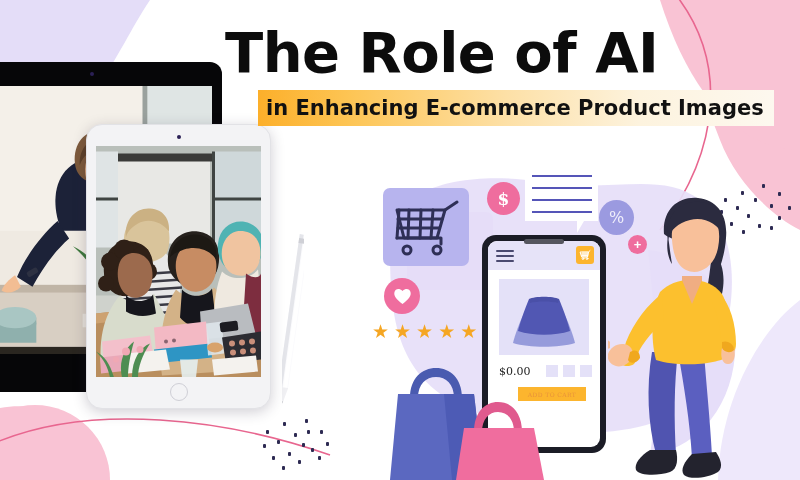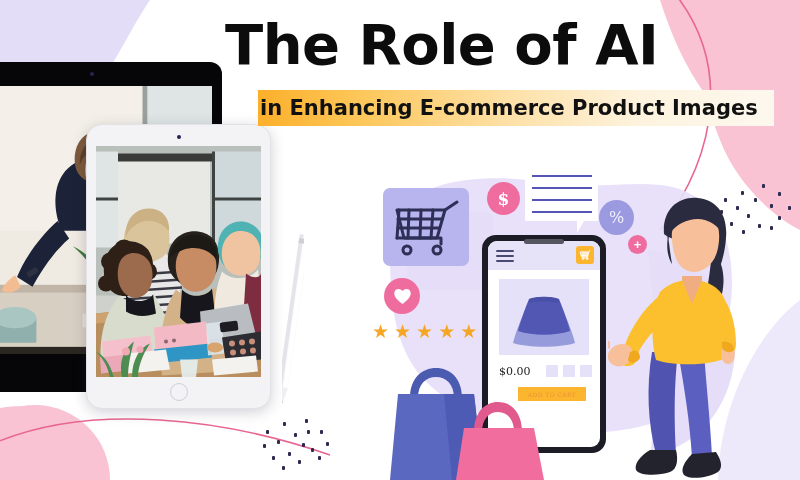--- a/index.html
+++ b/index.html
@@ -13,38 +13,38 @@
 
   
   .bg { position:absolute; inset:0; z-index:0; }
   .bg svg { position:absolute; top:0; left:0; }
 
   
   .dots { position:absolute; z-index:3; }
   .dots i { position:absolute; width:3px; height:4px; background:#2e2b53; border-radius:1px; display:block; }
 
   
-  .headline-wrap { position:absolute; left:225px; top:14px; z-index:12; width:555px; }
+  .headline-wrap { position:absolute; left:225px; top:22px; z-index:12; width:555px; }
   .headline {
     font-size:56px;
     line-height:62px;
     font-weight:bold;
     color:#0c0c0c;
     letter-spacing:-0.5px;
     white-space:nowrap;
     font-family:"DejaVu Sans", sans-serif;
   }
   .subbar {
     position:absolute; left:258px; top:90px; z-index:12;
     width:516px; height:36px;
     background:linear-gradient(90deg,#fcaf2a 0%, #fdc555 18%, #fde0a6 48%, #fdf3de 74%, #fdf8ef 100%);
     display:flex; align-items:center;
   }
   .subbar span {
-    font-size:21px; font-weight:bold; color:#111; padding-left:2px;
+    font-size:21px; font-weight:bold; color:#111; padding-left:8px;
     white-space:nowrap; font-family:"DejaVu Sans", sans-serif;
   }
 
   
   .laptop { position:absolute; left:-10px; top:62px; width:232px; height:330px; z-index:6; }
   .laptop-body { position:absolute; inset:0; background:#060608; border-radius:0 12px 12px 0; }
   .laptop-screen {
     position:absolute; left:0; top:24px; right:10px; bottom:38px;
     overflow:hidden; background:#2a2620;
   }

